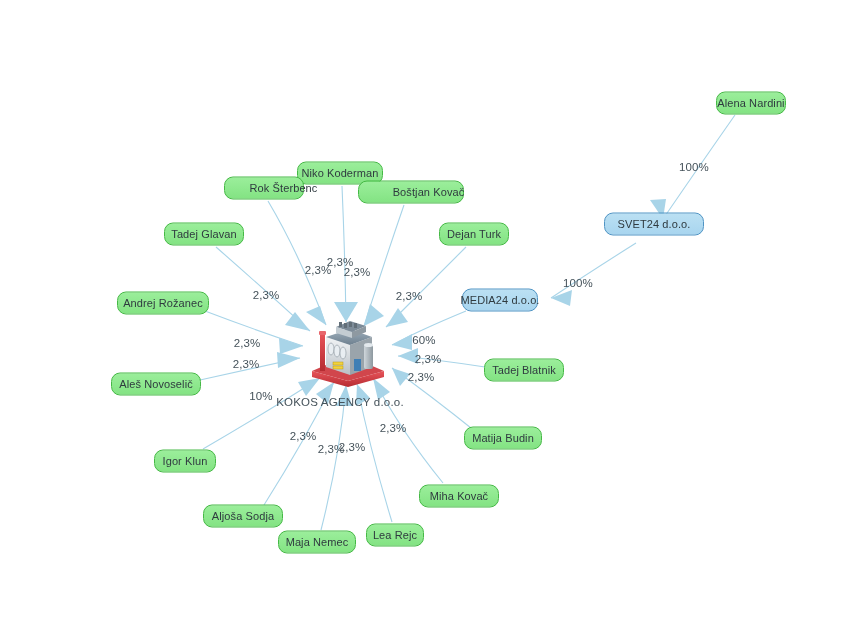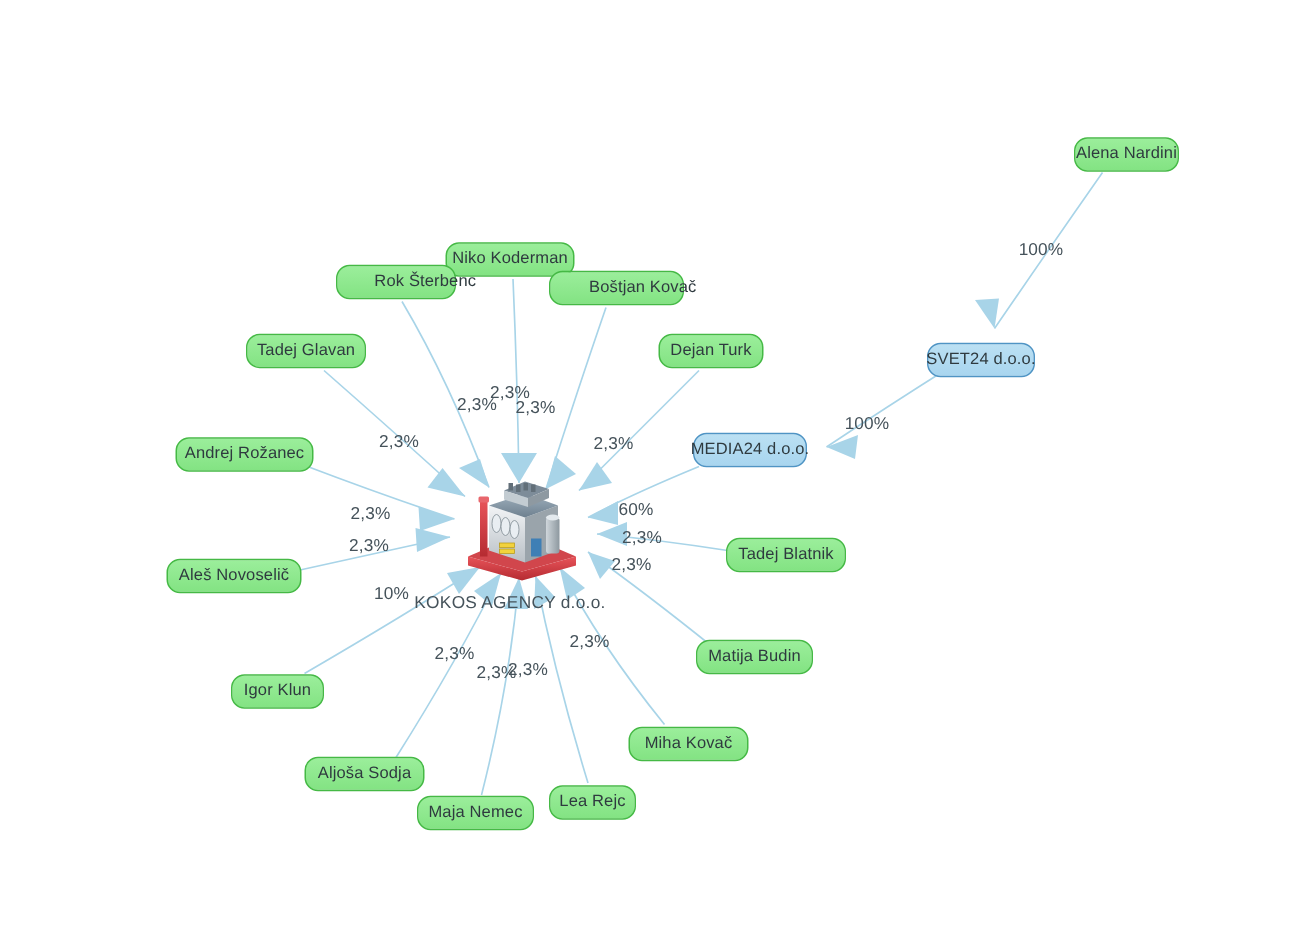--- a/index.html
+++ b/index.html
@@ -182,21 +182,21 @@
 
   <div class="center-label" style="left: 340px; top: 402px;">KOKOS AGENCY d.o.o.</div>
 
   <div id="nodes">
       <div class="node person" style="left: 340px; top: 173px; width: 86px;">
         <span>Niko Koderman</span>
       </div>
       <div class="node person" style="left: 264px; top: 188px; width: 80px; padding-left: 48px;">
         <span>Rok Šterbenc</span>
       </div>
-      <div class="node person" style="left: 411px; top: 192px; width: 90px; padding-left: 44px;">
+      <div class="node person" style="left: 411px; top: 192px; width: 106px; padding-left: 44px;">
         <span>Boštjan Kovač</span>
       </div>
       <div class="node person" style="left: 204px; top: 234px; width: 80px;">
         <span>Tadej Glavan</span>
       </div>
       <div class="node person" style="left: 474px; top: 234px; width: 70px; text-align: right;">
         <span>Dejan Turk</span>
       </div>
       <div class="node person" style="left: 163px; top: 303px; width: 92px;">
         <span>Andrej Rožanec</span>
@@ -221,21 +221,21 @@
       </div>
       <div class="node person" style="left: 503px; top: 438px; width: 78px;">
         <span>Matija Budin</span>
       </div>
       <div class="node person" style="left: 524px; top: 370px; width: 80px;">
         <span>Tadej Blatnik</span>
       </div>
       <div class="node company" style="left: 500px; top: 300px; width: 76px;">
         <span>MEDIA24 d.o.o.</span>
       </div>
-      <div class="node company" style="left: 654px; top: 240px; width: 72px; align-items: center;">
+      <div class="node company" style="left: 654px; top: 224px; width: 100px; align-items: center;">
         <span>SVET24 d.o.o.</span>
       </div>
       <div class="node person" style="left: 751px; top: 103px; width: 70px;">
         <span>Alena Nardini</span>
       </div>
     </div>
   <div id="labels">
       <div class="edge-label" style="left: 318px; top: 270px;">2,3%</div>
       <div class="edge-label" style="left: 340px; top: 262px;">2,3%</div>
       <div class="edge-label" style="left: 357px; top: 272px;">2,3%</div>

